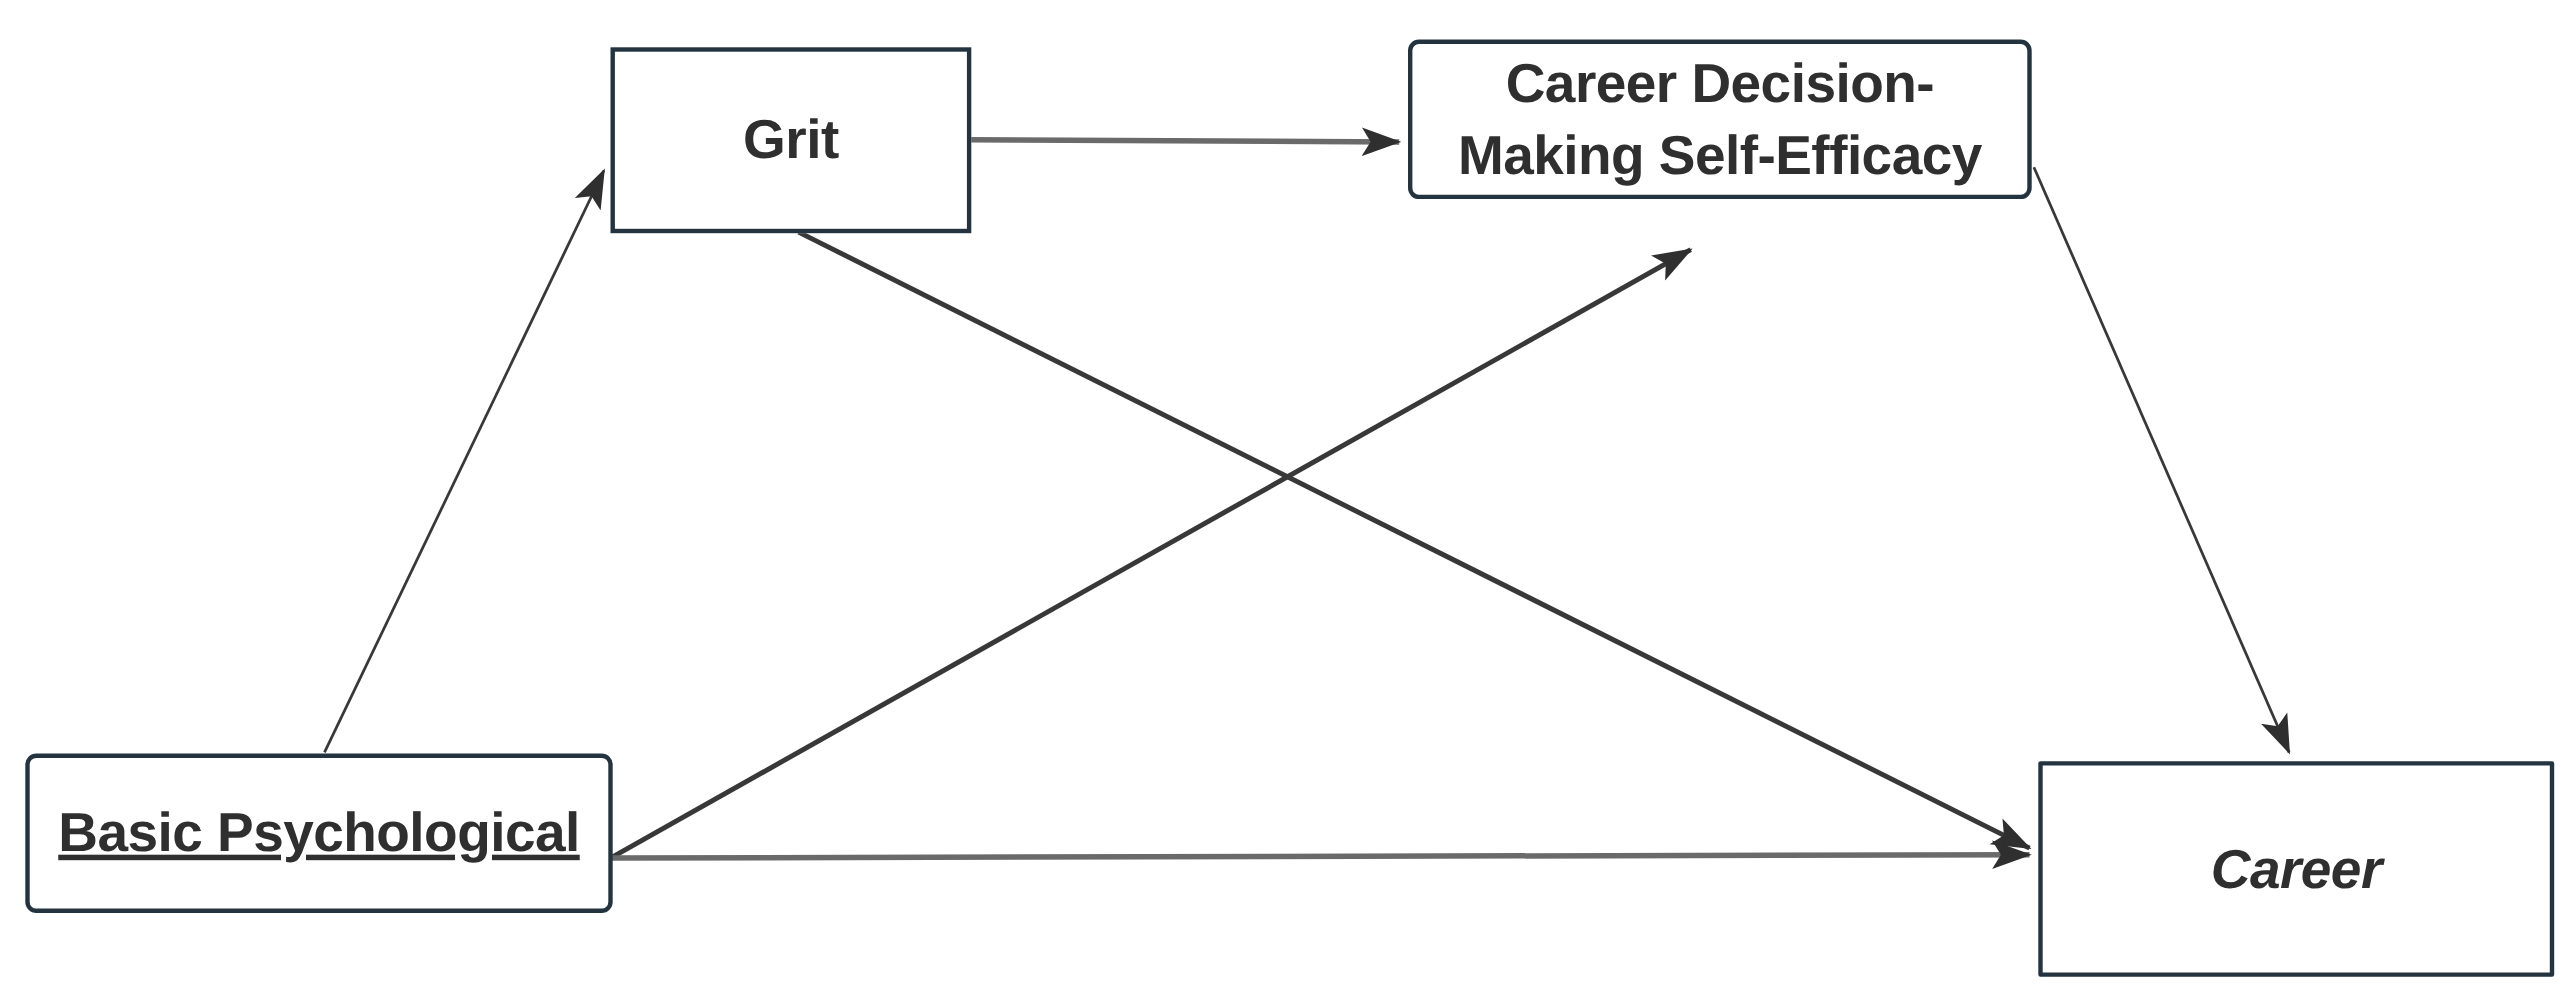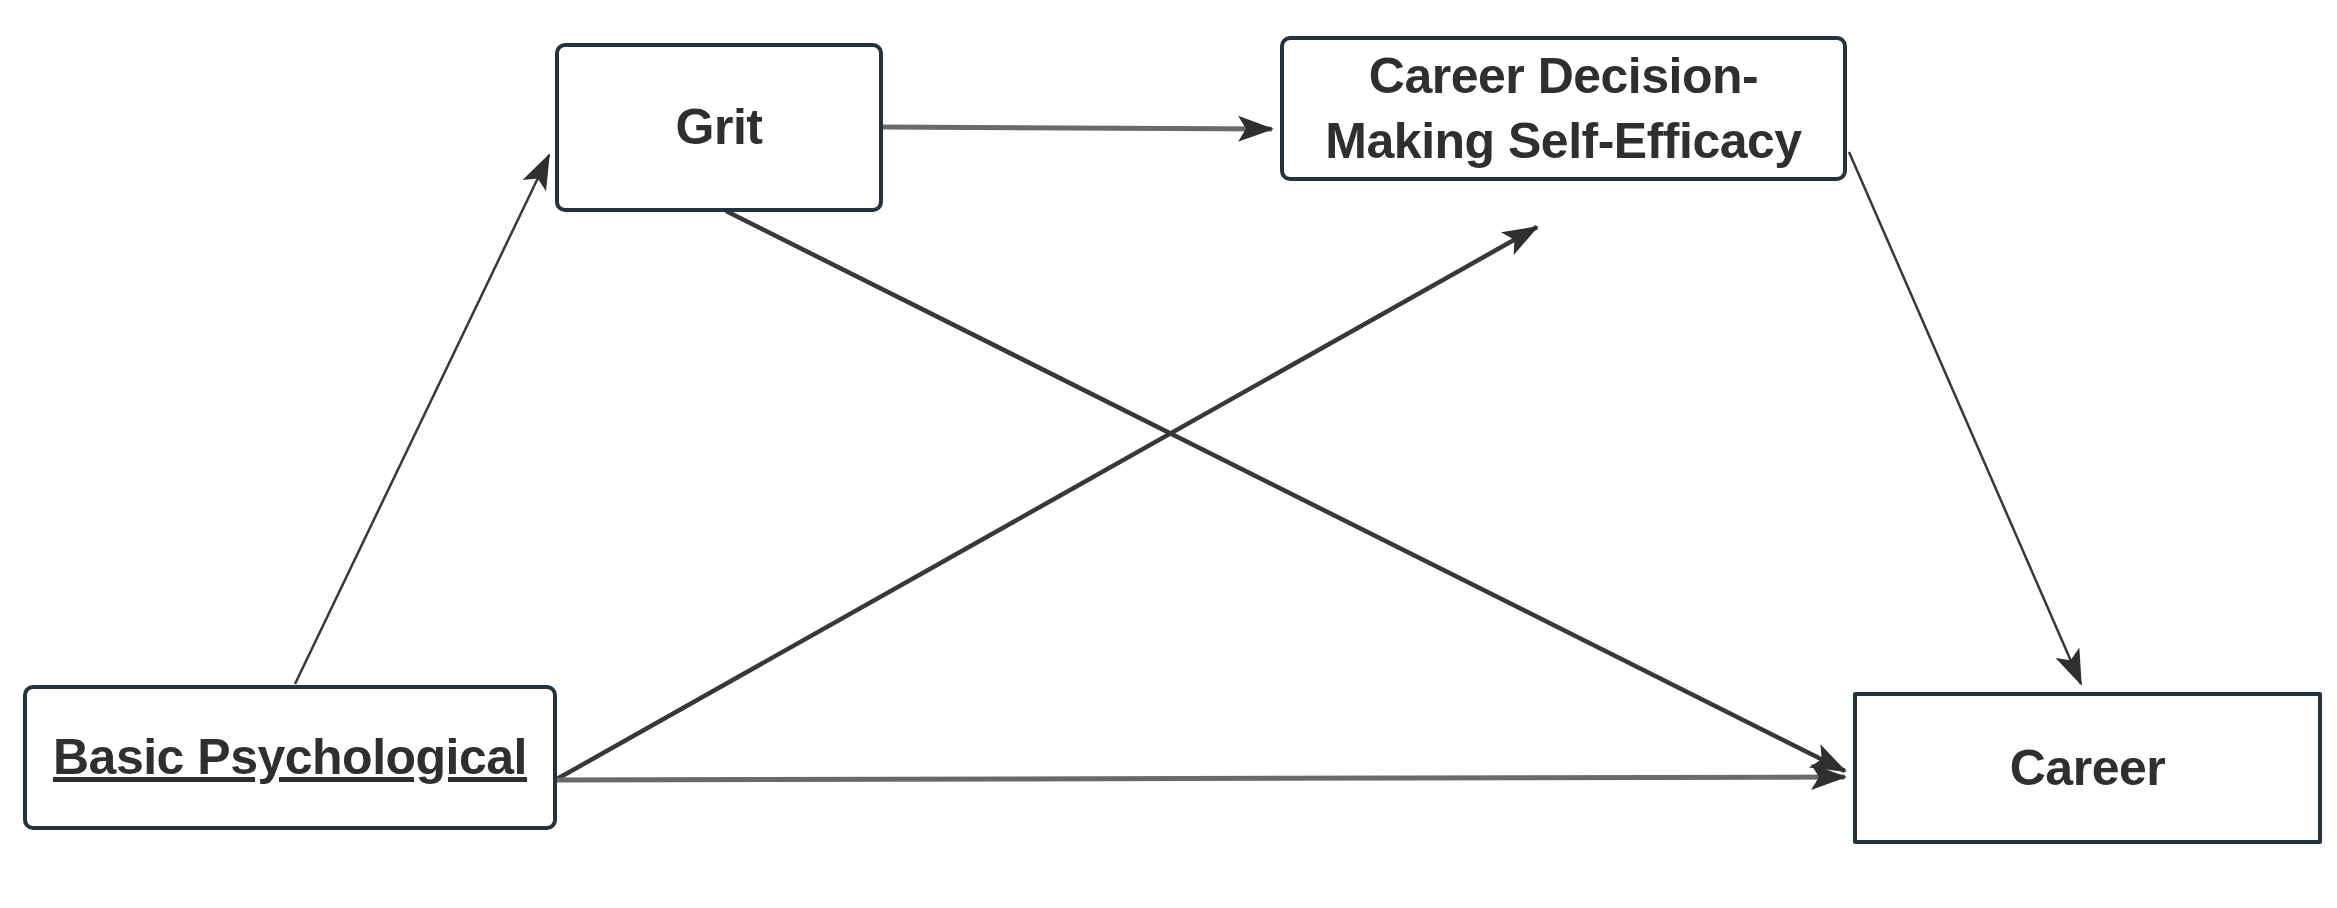--- a/index.html
+++ b/index.html
@@ -36,24 +36,24 @@
     color: var(--text, #2f2f2f);
     font-weight: 700;
     font-size: 50px;
     line-height: 1.3;
     letter-spacing: -0.5px;
   }
   .node .label-line {
     white-space: nowrap;
     display: block;
   }
-  .node-grit   { left: 555px;  top: 43px;  width: 328px; height: 169px; border-radius: 10px; }
+  .node-grit   { left: 555px;  top: 43px;  width: 328px; height: 169px; border-radius: 0; }
   .node-cdmse  { left: 1280px; top: 36px;  width: 567px; height: 145px; border-radius: 10px; }
   .node-bpns   { left: 23px;   top: 685px; width: 534px; height: 145px; border-radius: 10px; text-decoration: underline; }
-  .node-ca     { left: 1853px; top: 692px; width: 469px; height: 152px; border-radius: 2px; }
+  .node-ca     { left: 1853px; top: 692px; width: 469px; height: 196px; border-radius: 2px; font-style: italic; }
 </style>
 </head>
 <body>
 
 <div class="canvas">
 
   <svg class="edges-layer" id="edges-svg" viewBox="0 0 2337 908" xmlns="http://www.w3.org/2000/svg">
     <defs>
       <marker id="arrowhead" markerUnits="userSpaceOnUse" markerWidth="36" markerHeight="28" refX="34" refY="14" orient="auto">
         <path d="M0,1 L36,14 L0,27 L8,14 Z" id="arrowhead-shape" fill="#2f2f2f"></path>

